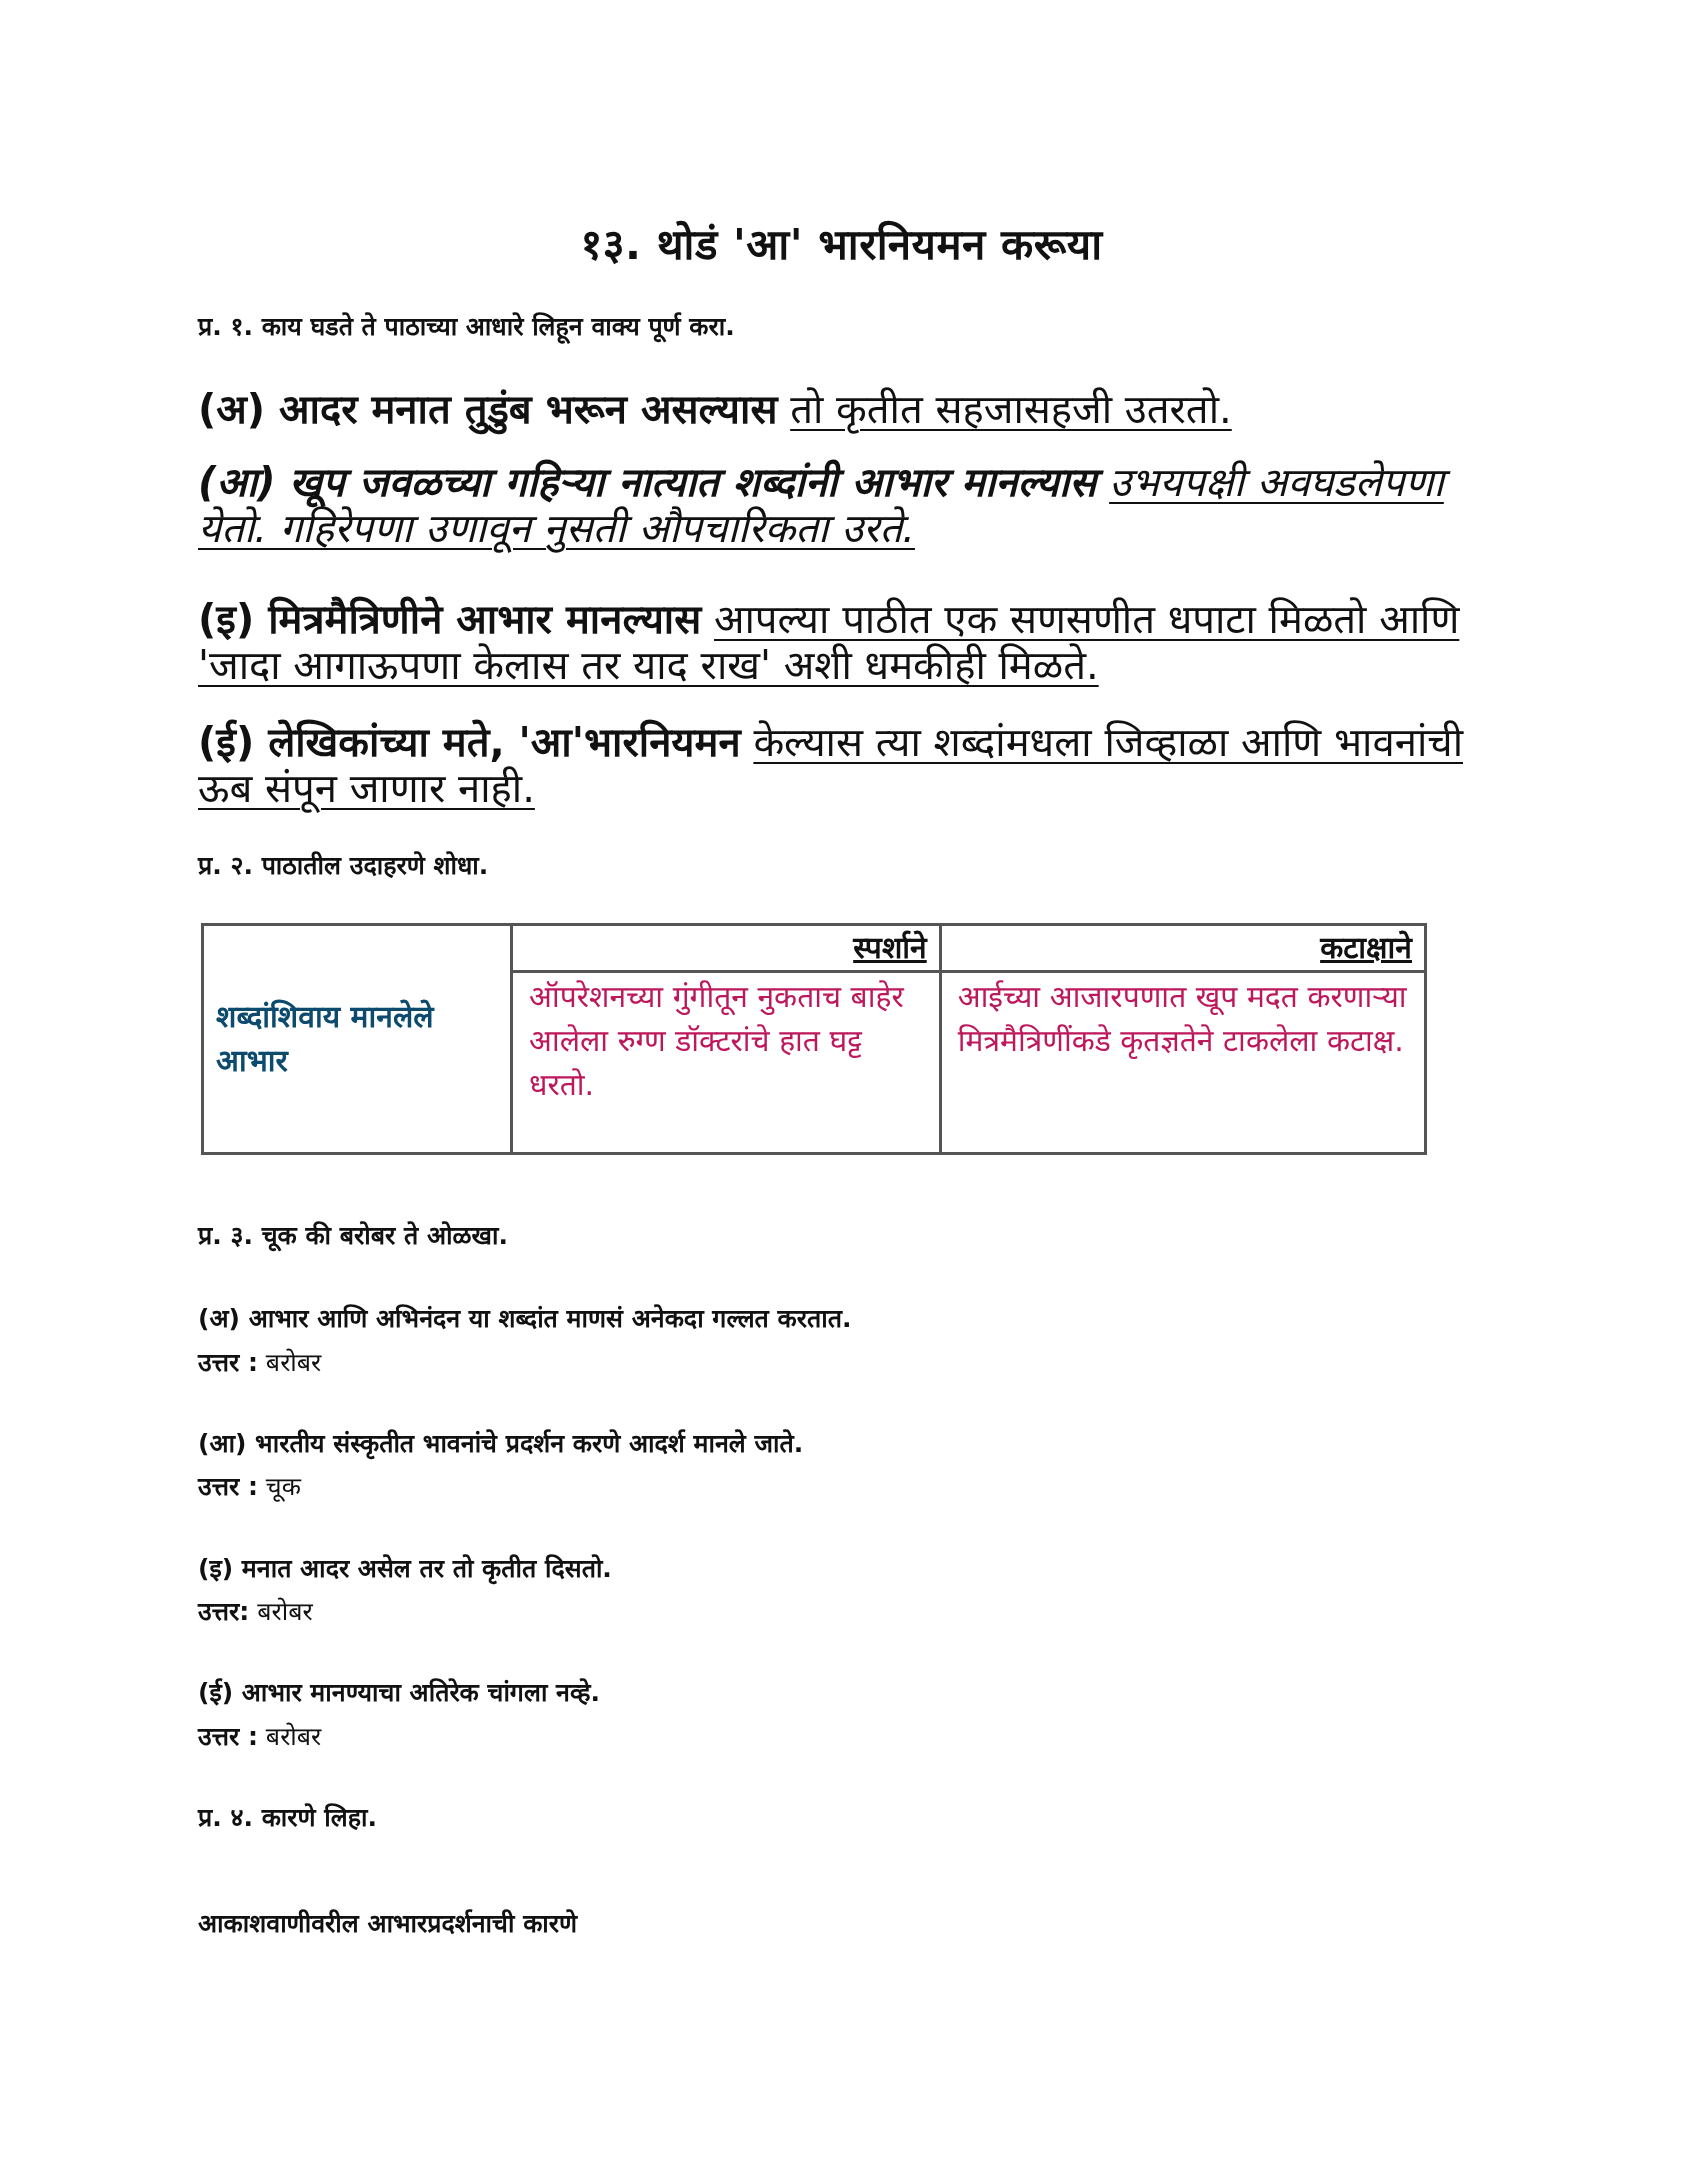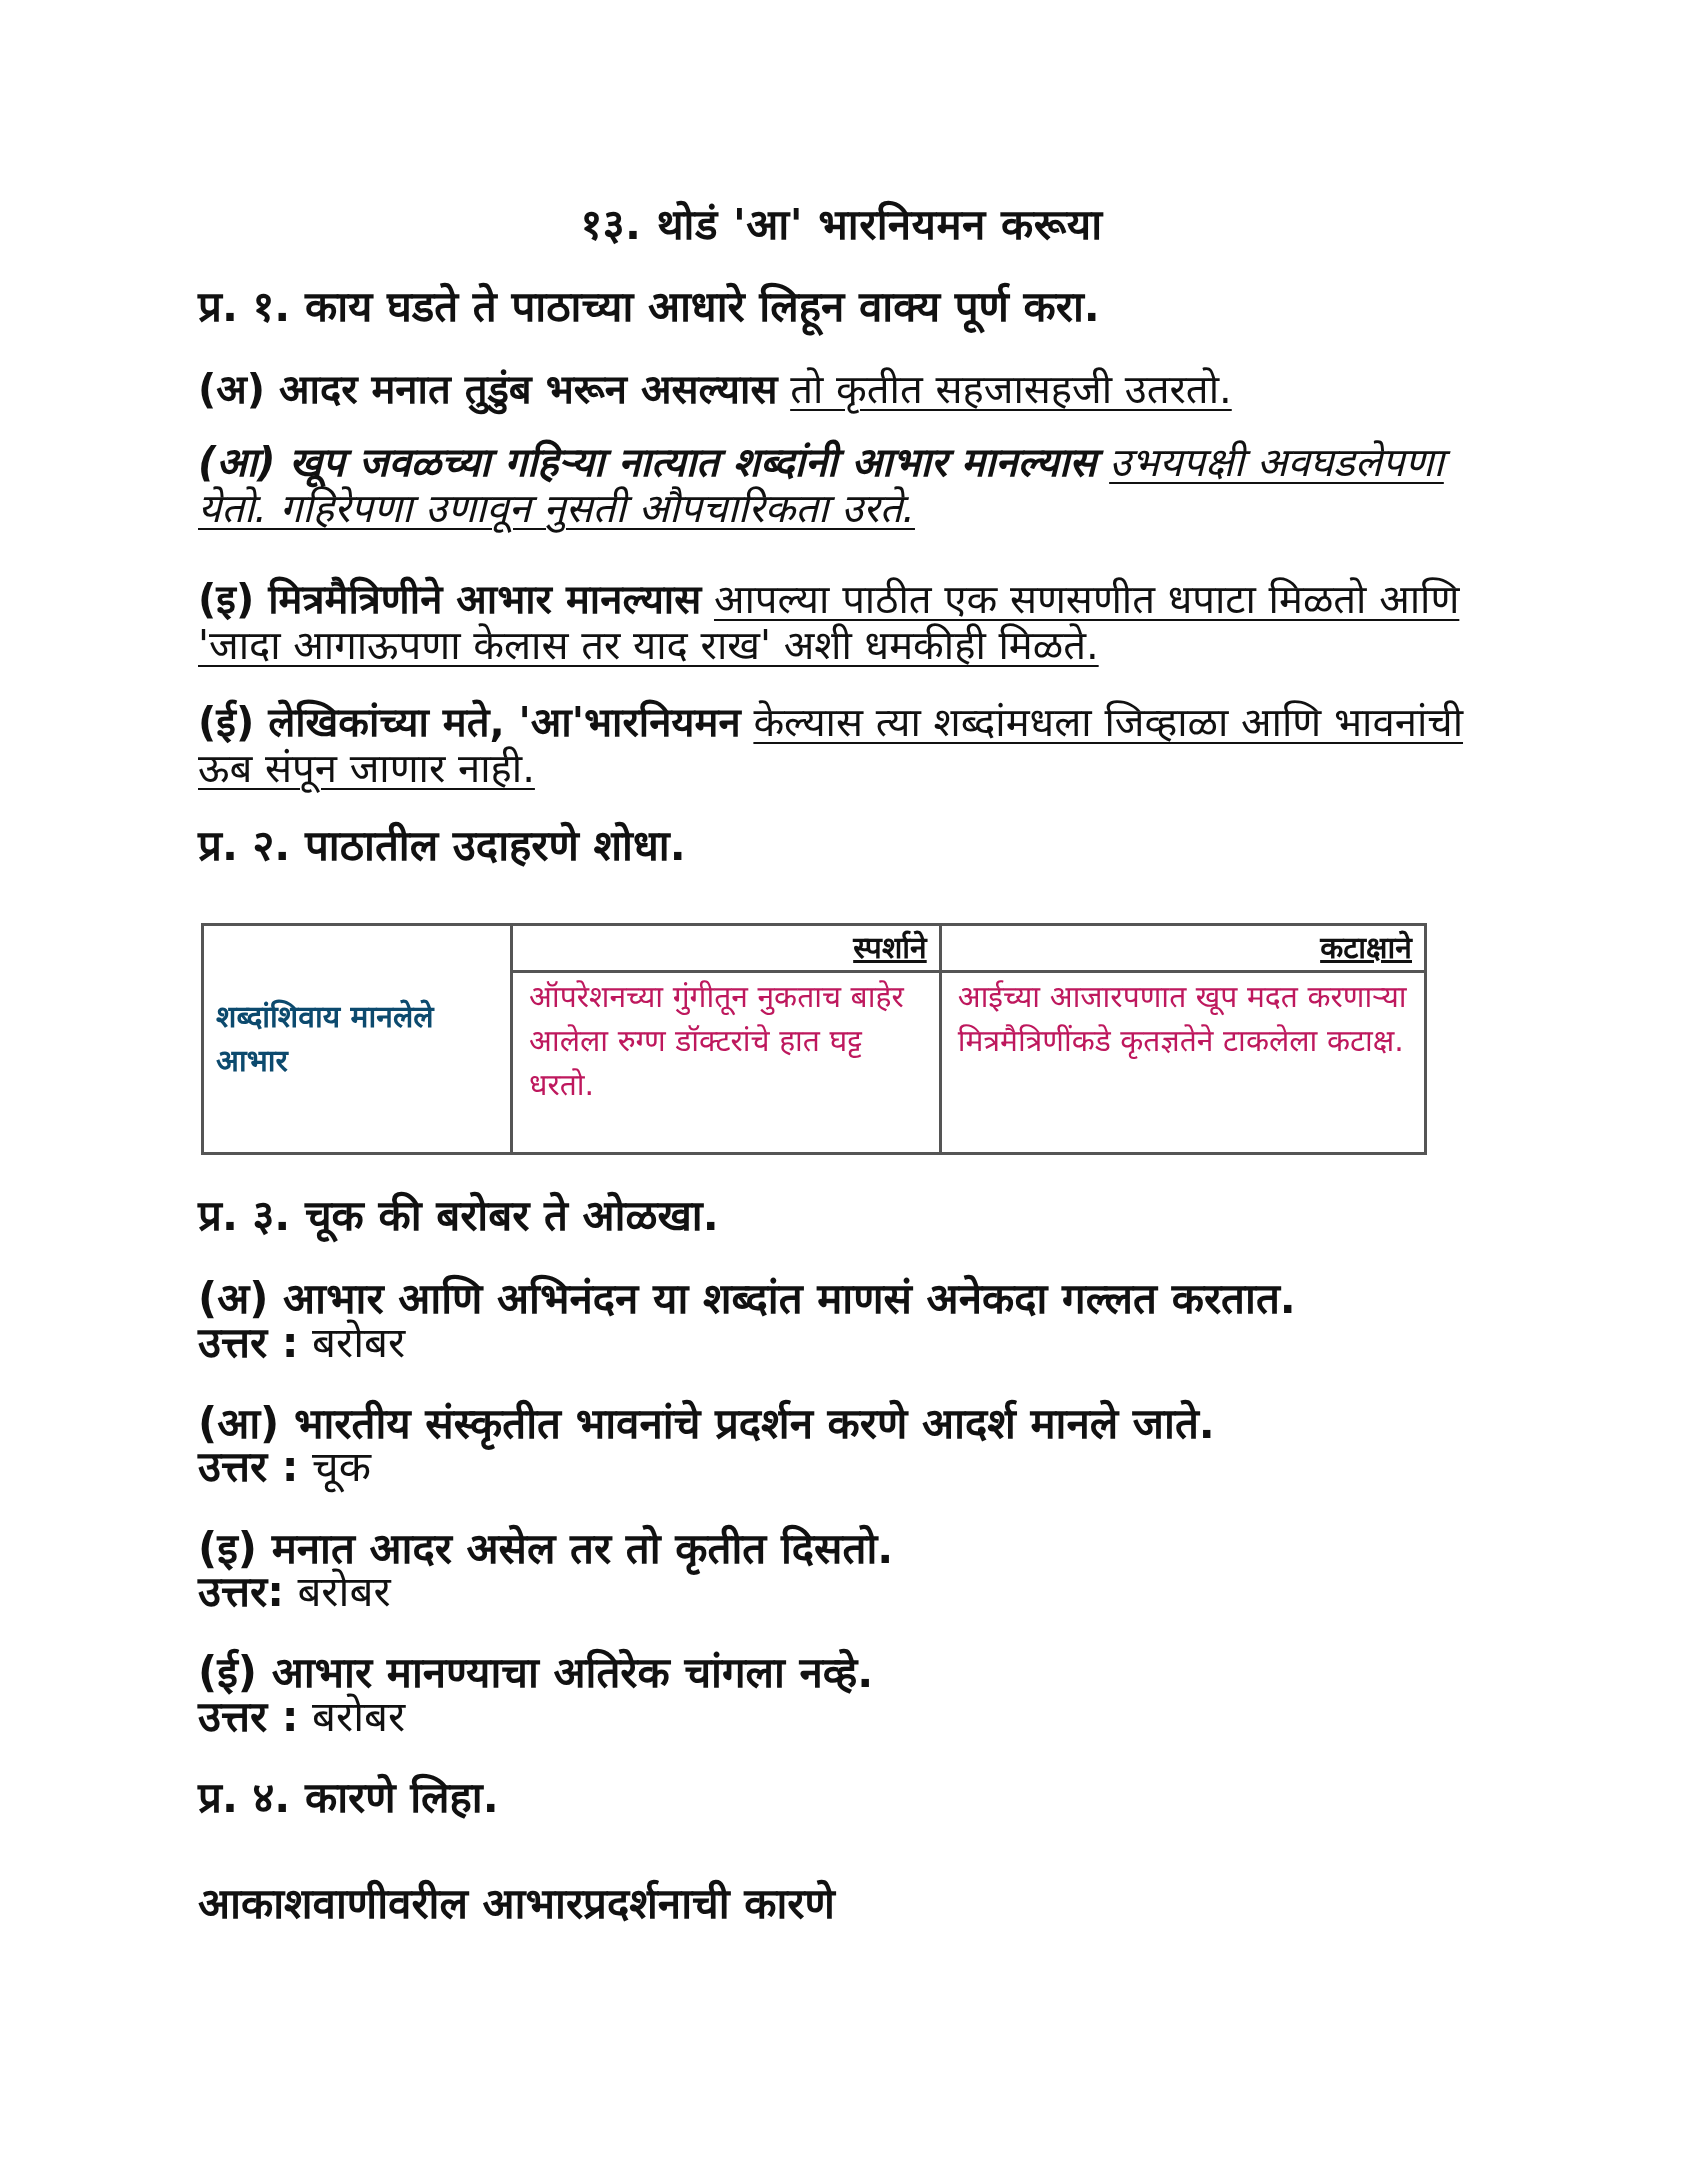--- a/index.html
+++ b/index.html
@@ -1,20 +1,20 @@
 <!DOCTYPE html>
 <html><head>
 <meta charset="utf-8">
 <style>
   html, body { margin:0; padding:0; background:#ffffff; }
   body { width:1683px; height:2178px; position:relative; overflow:hidden;
          font-family:"DejaVu Sans", "Liberation Sans", sans-serif; color:#111; }
-  .abs { position:absolute; }
+  .abs { position:absolute;margin-top:20px; }
   .title { left:0; width:1683px; top:194px; text-align:center; font-size:42px; font-weight:bold; letter-spacing:0.5px; }
-  .line { left:198px; font-size:42px; line-height:44px; white-space:nowrap; }
+  .line { left:198px; font-size:25px; line-height:44px; white-space:nowrap; }
   .bold { font-weight:bold; }
   .u { text-decoration:underline; text-underline-offset:6px; text-decoration-thickness:2px; font-weight:normal; }
   .para { left:198px; width:1267px; font-size:40px; line-height:46px; }
   .ans-val { font-weight:normal; }
   table.ex { position:absolute; left:201px; top:923px; width:1226px; height:232px; border-collapse:collapse; font-size:30px; }
   table.ex td { border:3px solid #555; vertical-align:top; padding:0 12px; line-height:44px; }
   table.ex td.rowhead { width:282px; vertical-align:middle; font-weight:bold; color:#0c4a6e; }
   table.ex td.colhead { height:42px; text-align:right; font-weight:bold; vertical-align:middle;text-decoration:underline; }
   table.ex td.cell { color:#be185d; padding-top:2px; padding-left:16px; }
 </style>

